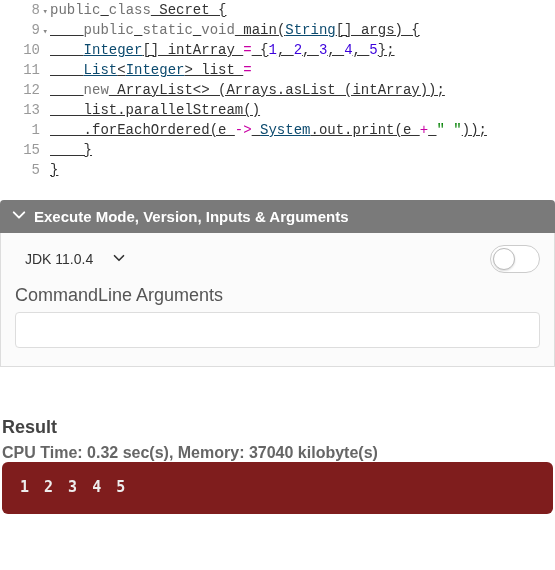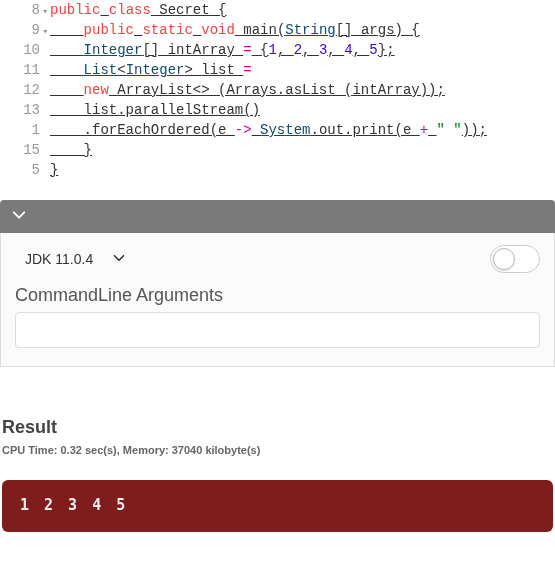--- a/index.html
+++ b/index.html
@@ -29,21 +29,21 @@
     top: 2px;
     font-size: 9px;
     color: #888;
   }
   .code {
     flex: 1;
     line-height: 20px;
     white-space: pre;
     overflow: hidden;
   }
-  .tok-kw { color: #ef4444; }  
+  .tok-kw { color: #737373; }  
   .tok-type { color: #0c4a6e; text-decoration: underline; } 
   .tok-num { color: #3a00dc; }
   .tok-str { color: #008000; }
   .tok-op { color: #c800a4; }
   .tok-plain { color: #333; text-decoration: underline; }
   .panel-header {
     margin-top: 20px;
     background: #7a7a7a;
     color: #fff;
     padding: 8px 12px;
@@ -115,24 +115,24 @@
     padding: 0 2px 0 2px;
     font-family: -apple-system, BlinkMacSystemFont, "Segoe UI", sans-serif;
   }
   .result-title {
     font-size: 18px;
     color: #444;
     font-weight: 600;
     margin-bottom: 6px;
   }
   .result-meta {
-    font-size: 11px;
+    font-size: 16px;
     font-weight: 700;
     color: #666;
-    margin-bottom: 24px;
+    margin-bottom: 0;
   }
   .console {
     background: #7f1d1d;
     color: #eee;
     border-radius: 6px;
     padding: 16px 18px;
     font-family: Menlo, Consolas, monospace;
     font-size: 15px;
     font-weight: 600;
     letter-spacing: 3px;
@@ -156,20 +156,21 @@
     </div>
   <div class="code" id="code"><div><span class="tok-kw">public</span><span class="tok-plain"> </span><span class="tok-kw">class</span><span class="tok-plain"> Secret {</span></div><div><span class="tok-plain">    </span><span class="tok-kw">public</span><span class="tok-plain"> </span><span class="tok-kw">static</span><span class="tok-plain"> </span><span class="tok-kw">void</span><span class="tok-plain"> main(</span><span class="tok-type">String</span><span class="tok-plain">[] args) {</span></div><div><span class="tok-plain">    </span><span class="tok-type">Integer</span><span class="tok-plain">[] intArray </span><span class="tok-op">=</span><span class="tok-plain"> {</span><span class="tok-num">1</span><span class="tok-plain">, </span><span class="tok-num">2</span><span class="tok-plain">, </span><span class="tok-num">3</span><span class="tok-plain">, </span><span class="tok-num">4</span><span class="tok-plain">, </span><span class="tok-num">5</span><span class="tok-plain">};</span></div><div><span class="tok-plain">    </span><span class="tok-type">List</span><span class="tok-plain">&lt;</span><span class="tok-type">Integer</span><span class="tok-plain">&gt; list </span><span class="tok-op">=</span></div><div><span class="tok-plain">    </span><span class="tok-kw">new</span><span class="tok-plain"> ArrayList&lt;&gt; (Arrays.asList (intArray));</span></div><div><span class="tok-plain">    list.parallelStream()</span></div><div><span class="tok-plain">    .forEachOrdered(e </span><span class="tok-op">-&gt;</span><span class="tok-plain"> </span><span class="tok-type">System</span><span class="tok-plain">.out.print(e </span><span class="tok-op">+</span><span class="tok-plain"> </span><span class="tok-str">" "</span><span class="tok-plain">));</span></div><div><span class="tok-plain">    }</span></div><div><span class="tok-plain">}</span></div></div>
 </div>
 
 <div class="panel-header">
   <span>
     <svg width="14" height="14" viewBox="0 0 16 16" fill="none">
         <path d="M2 5l6 6 6-6" stroke="#fff" stroke-width="2.2" stroke-linecap="round" stroke-linejoin="round"></path>
       </svg>
   </span>
+  <span>Execute Mode, Version, Inputs &amp; Arguments</span>
 </div>
 <div class="panel-body">
   <div class="row">
     <div class="dropdown">
       <span>JDK 11.0.4</span>
       <span>
         <svg width="12" height="12" viewBox="0 0 16 16" fill="none">
             <path d="M2 5l6 6 6-6" stroke="#333" stroke-width="2.2" stroke-linecap="round" stroke-linejoin="round"></path>
           </svg>
       </span>

